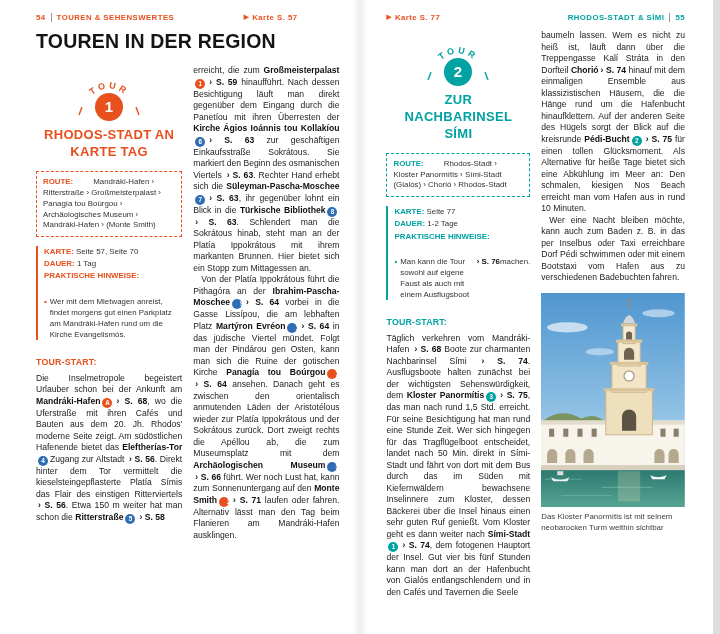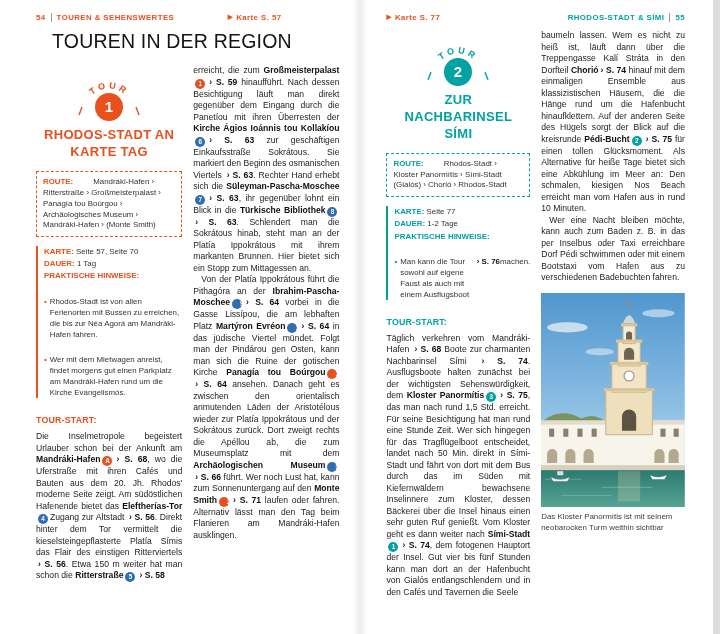--- a/index.html
+++ b/index.html
@@ -6,23 +6,23 @@
   body{margin:0;background:#ddd;font-family:"Liberation Sans",sans-serif}
   .canvas{position:relative;width:713px;height:634px;background:#fff;overflow:hidden}
   .spread{display:flex;height:100%}
   .page{width:360px;height:100%;padding-top:13px}
   .page-left{--accent:#e8501e;padding-left:36px;padding-right:17px}
   .page-right{--accent:#00a2a2;padding-left:30px;padding-right:28px}
   .page-header{display:flex;align-items:center;font-size:7.8px;font-weight:bold;letter-spacing:.45px;margin-bottom:8px;color:var(--accent)}
   .hdr-div{width:1px;height:9px;background:#9a9a9a;margin:0 5px}
   .map-ref{color:#e8501e;display:flex;align-items:center;gap:3px}
   .tri{font-size:6.5px;line-height:1}
-  .page-left .map-ref{margin-left:auto;margin-right:58px}
+  .page-left .map-ref{margin-left:auto;margin-right:42px}
   .hdr-right-group{margin-left:auto;display:flex;align-items:center}
-  .title{font-size:19.5px;font-weight:normal;color:#141414;letter-spacing:.2px;margin:6px 16px 12px}
+  .title{font-size:19.5px;font-weight:bold;color:#141414;letter-spacing:.2px;margin:6px 0 12px}
   .cols{display:flex;gap:11px}
   .col{flex:1;min-width:0}
   .badge-wrap{display:flex;justify-content:center;margin-bottom:2px}
   .arc-text{fill:var(--accent);font-size:9px;font-weight:bold;letter-spacing:3px}
   .badge-circle{fill:var(--accent)}
   .badge-num{fill:#fff;font-size:15px;font-weight:bold}
   .tick{stroke:var(--accent);stroke-width:1.4}
   .tour-heading{color:var(--accent);font-size:13px;line-height:1.3;font-weight:bold;text-align:center;letter-spacing:.3px;margin:2px 4px 10px}
   .route-box{border:1px dashed var(--accent);padding:5px 6px;font-size:7.9px;line-height:1.38;color:#333;margin-bottom:9px}
   .route-label{color:var(--accent);margin-right:20px}
@@ -78,21 +78,20 @@
           </div>
           <h2 class="tour-heading">RHODOS-STADT AN KARTE TAG</h2>
           <div class="route-box">
             <b class="route-label">ROUTE:</b><span>Mandráki-Hafen › Ritterstraße › Großmeisterpalast › Panagía tou Boúrgou › Archäologisches Museum › Mandráki-Hafen › (Monte Smith)</span>
           </div>
           <div class="info-block">
             <div class="info-line"><b class="lbl">KARTE:</b> <span>Seite 57, Seite 70</span></div>
             <div class="info-line"><b class="lbl">DAUER:</b> <span>1 Tag</span></div>
             <div class="info-line"><b class="lbl">PRAKTISCHE HINWEISE:</b></div>
             <div class="hints">
-                <div class="hint">Rhodos-Stadt ist von allen Ferienorten mit Bussen zu erreichen, die bis zur Néa Agorá am Mandráki-Hafen fahren.</div>
                 <div class="hint">Wer mit dem Mietwagen anreist, findet morgens gut einen Parkplatz am Mandráki-Hafen rund um die Kirche Evangelismós.</div>
               </div>
           </div>
           <div class="tour-start"><b class="ts-label">TOUR-START:</b></div>
           <p class="body">Die Inselmetropole begeistert Urlauber schon bei der Ankunft am <b>Mandráki-Hafen</b><span class="marker" style="background: rgb(232, 80, 30);">A</span><b class="ref">› S. 68</b>, wo die Uferstraße mit ihren Cafés und Bauten aus dem 20. Jh. Rhodos' moderne Seite zeigt. Am südöstlichen Hafenende bietet das <b>Eleftherías-Tor</b><span class="marker" style="background: rgb(47, 109, 181);">4</span>Zugang zur Altstadt <b class="ref">› S. 56</b>. Direkt hinter dem Tor vermittelt die kieselsteingepflasterte Platía Símis das Flair des einstigen Ritterviertels <b class="ref">› S. 56</b>. Etwa 150 m weiter hat man schon die <b>Ritterstraße</b><span class="marker" style="background: rgb(47, 109, 181);">5</span><b class="ref">› S. 58</b></p>
         </div>
 
         <div class="col">
           <p class="body">erreicht, die zum <b>Großmeisterpalast</b><span class="marker" style="background: rgb(232, 80, 30);">1</span><b class="ref">› S. 59</b> hinaufführt. Nach dessen Besichtigung läuft man direkt gegenüber dem Eingang durch die Panetíou mit ihren Überresten der <b>Kirche Ágios Ioánnis tou Kollakíou</b><span class="marker" style="background: rgb(47, 109, 181);">6</span><b class="ref">› S. 63</b> zur geschäftigen Einkaufsstraße Sokrátous. Sie markiert den Beginn des osmanischen Viertels <b class="ref">› S. 63</b>. Rechter Hand erhebt sich die <b>Süleyman-Pascha-Moschee</b><span class="marker" style="background: rgb(47, 109, 181);">7</span><b class="ref">› S. 63</b>, ihr gegenüber lohnt ein Blick in die <b>Türkische Bibliothek</b><span class="marker" style="background: rgb(47, 109, 181);">8</span><b class="ref">› S. 63</b>. Schlendert man die Sokrátous hinab, steht man an der Platía Ippokrátous mit ihrem markanten Brunnen. Hier bietet sich ein Stopp zum Mittagessen an.</p>
           <p class="body indent">Von der Platía Ippokrátous führt die Pithagóra an der <b>Ibrahim-Pascha-Moschee</b><span class="marker" style="background: rgb(47, 109, 181);">9</span><b class="ref">› S. 64</b> vorbei in die Gasse Lissípou, die am lebhaften Platz <b>Martýron Evréon</b><span class="marker" style="background: rgb(47, 109, 181);">10</span><b class="ref">› S. 64</b> in das jüdische Viertel mündet. Folgt man der Pindárou gen Osten, kann man sich die Ruine der gotischen Kirche <b>Panagía tou Boúrgou</b><span class="marker" style="background: rgb(232, 80, 30);">1</span><b class="ref">› S. 64</b> ansehen. Danach geht es zwischen den orientalisch anmutenden Läden der Aristotélous wieder zur Platía Ippokrátous und der Sokrátous zurück. Dort zweigt rechts die Apéllou ab, die zum Museumsplatz mit dem <b>Archäologischen Museum</b><span class="marker" style="background: rgb(47, 109, 181);">5</span><b class="ref">› S. 66</b> führt. Wer noch Lust hat, kann zum Sonnenuntergang auf den <b>Monte Smith</b><span class="marker" style="background: rgb(232, 80, 30);">2</span><b class="ref">› S. 71</b> laufen oder fahren. Alternativ lässt man den Tag beim Flanieren am Mandráki-Hafen ausklingen.</p>

